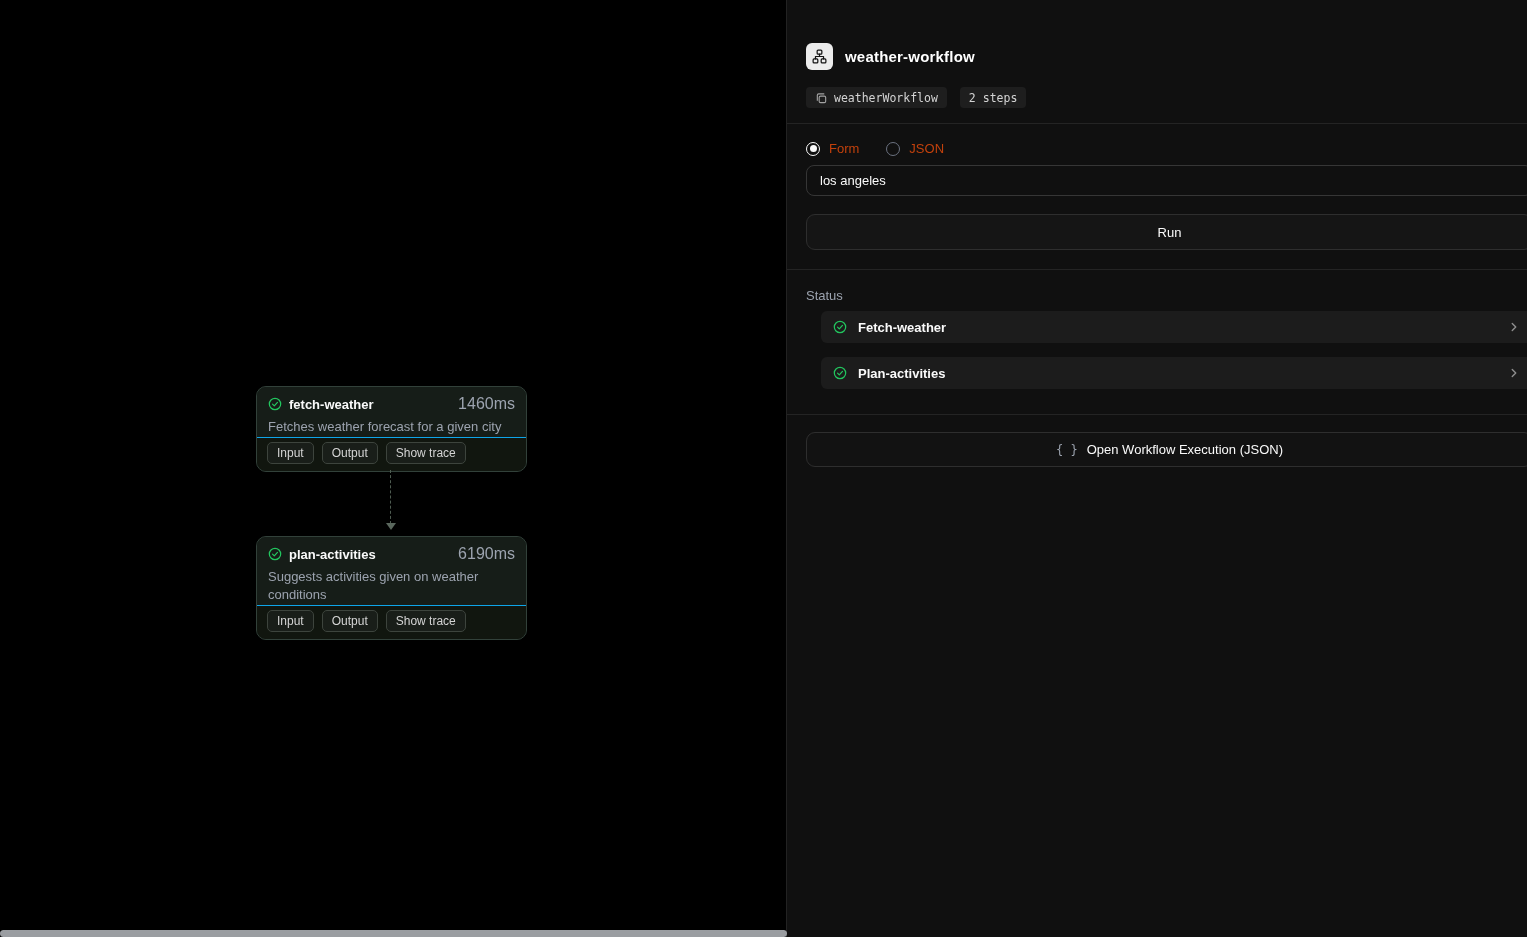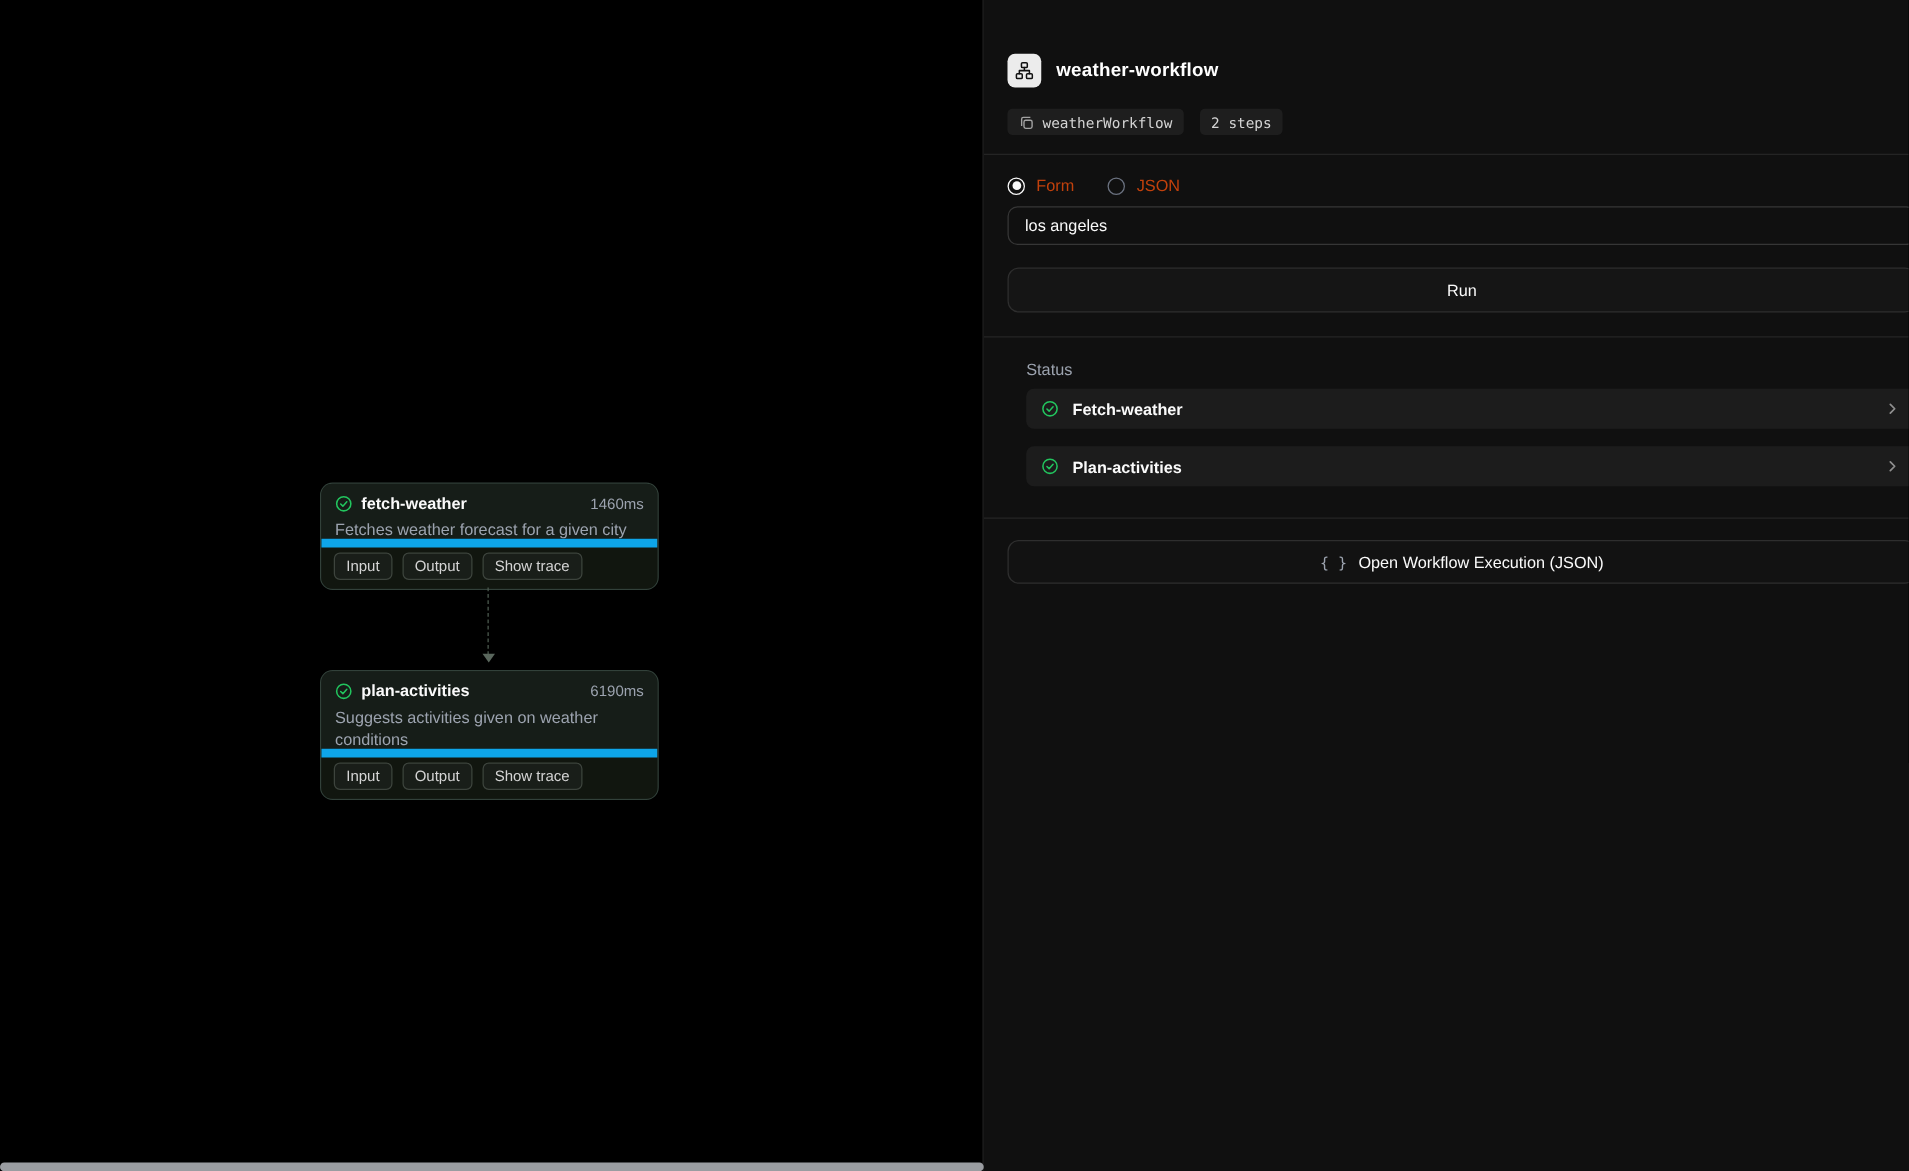--- a/index.html
+++ b/index.html
@@ -19,25 +19,25 @@
   .node {
     position:absolute; width:271px; display:flex; flex-direction:column;
     border:1px solid #32413a; border-radius:10px; overflow:hidden;
     background:#161d18;
   }
   .node-1 { left:256px; top:386px; height:86px; }
   .node-2 { left:256px; top:536px; height:104px; }
   .node-body { flex:1; background:#161d18; padding:8px 11px; overflow:hidden; }
   .node-header { display:flex; align-items:center; gap:7px; }
   .node-title { font-weight:bold; font-size:13px; color:#fafafa; }
-  .node-duration { margin-left:auto; font-size:12px; color:#9ca3af; font-weight:normal; }
+  .node-duration { margin-left:auto; font-size:16px; color:#9ca3af; font-weight:normal; }
   .node-desc { margin-top:5px; font-size:13px; line-height:1.35; color:#9ca3af; }
   .node-footer {
     display:flex; gap:8px; padding:4px 10px 7px;
-    background:#11160f; border-top:7px solid #0ea5e9; align-items:flex-start;
+    background:#11160f; border-top:1px solid #0ea5e9; align-items:flex-start;
   }
   .node-btn {
     font-family:inherit; font-size:12px; color:#d4d4d4;
     background:#191e19; border:1px solid #3d443d; border-radius:5px;
     padding:2px 9px; cursor:pointer; line-height:1.35;
   }
   .check-icon { display:inline-flex; width:14px; height:14px; flex:none; }
 
   .connector {
     position:absolute; left:390px; top:470px; width:2px; height:54px;
@@ -89,21 +89,21 @@
     display:block; margin-top:9px; width:calc(100% + 6px); height:31px;
     background:transparent; border:1px solid #363636; border-radius:8px;
     color:#fafafa; font-size:13px; padding:0 13px; font-family:inherit; outline:none;
   }
   .run-button {
     display:block; margin-top:18px; width:calc(100% + 6px); height:36px;
     background:#151515; border:1px solid #2e2e2e; border-radius:9px;
     color:#fafafa; font-size:13px; font-family:inherit; cursor:pointer;
   }
   .status-section { padding:18px 0 0 19px; }
-  .status-heading { margin-left:15px; font-size:13px; color:#9ca3af; }
+  .status-heading { font-size:13px; color:#9ca3af; }
   .status-row {
     margin-left:15px; margin-top:8px; width:calc(100% - 9px);
     display:flex; align-items:center; gap:11px; height:32px;
     background:#1c1c1c; border-radius:6px; padding:0 12px; cursor:pointer;
   }
   .status-row + .status-row { margin-top:14px; }
   .status-label { font-size:13px; font-weight:bold; color:#fafafa; }
   .chevron { margin-left:auto; display:inline-flex; }
   .exec-section { padding:17px 0 0 19px; }
   .exec-button {

